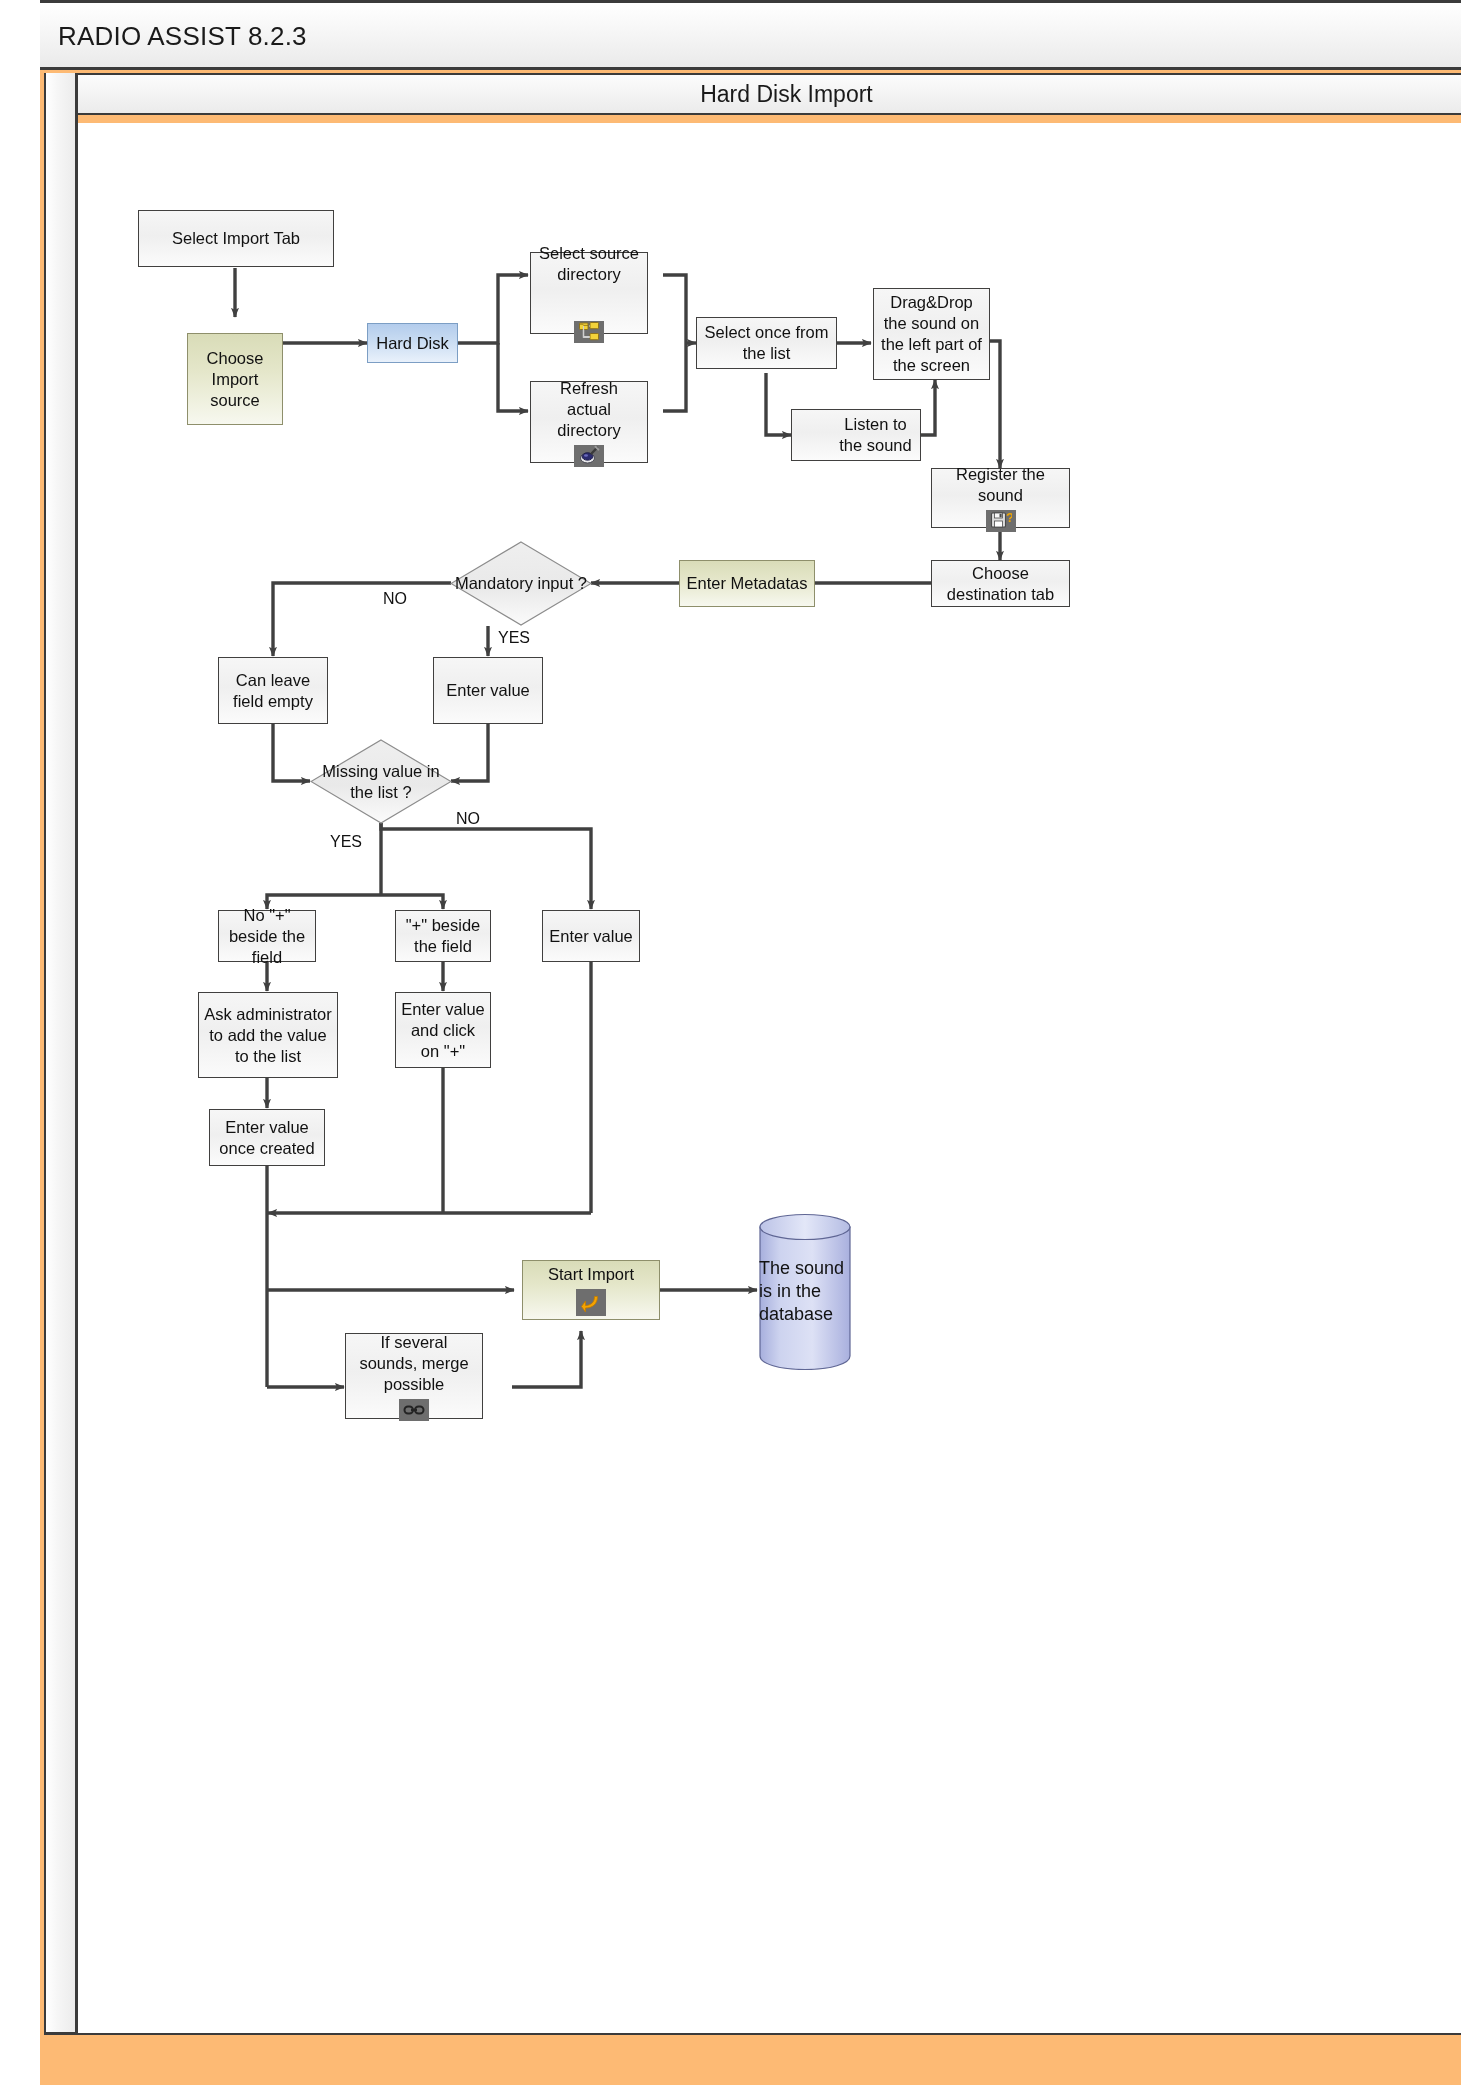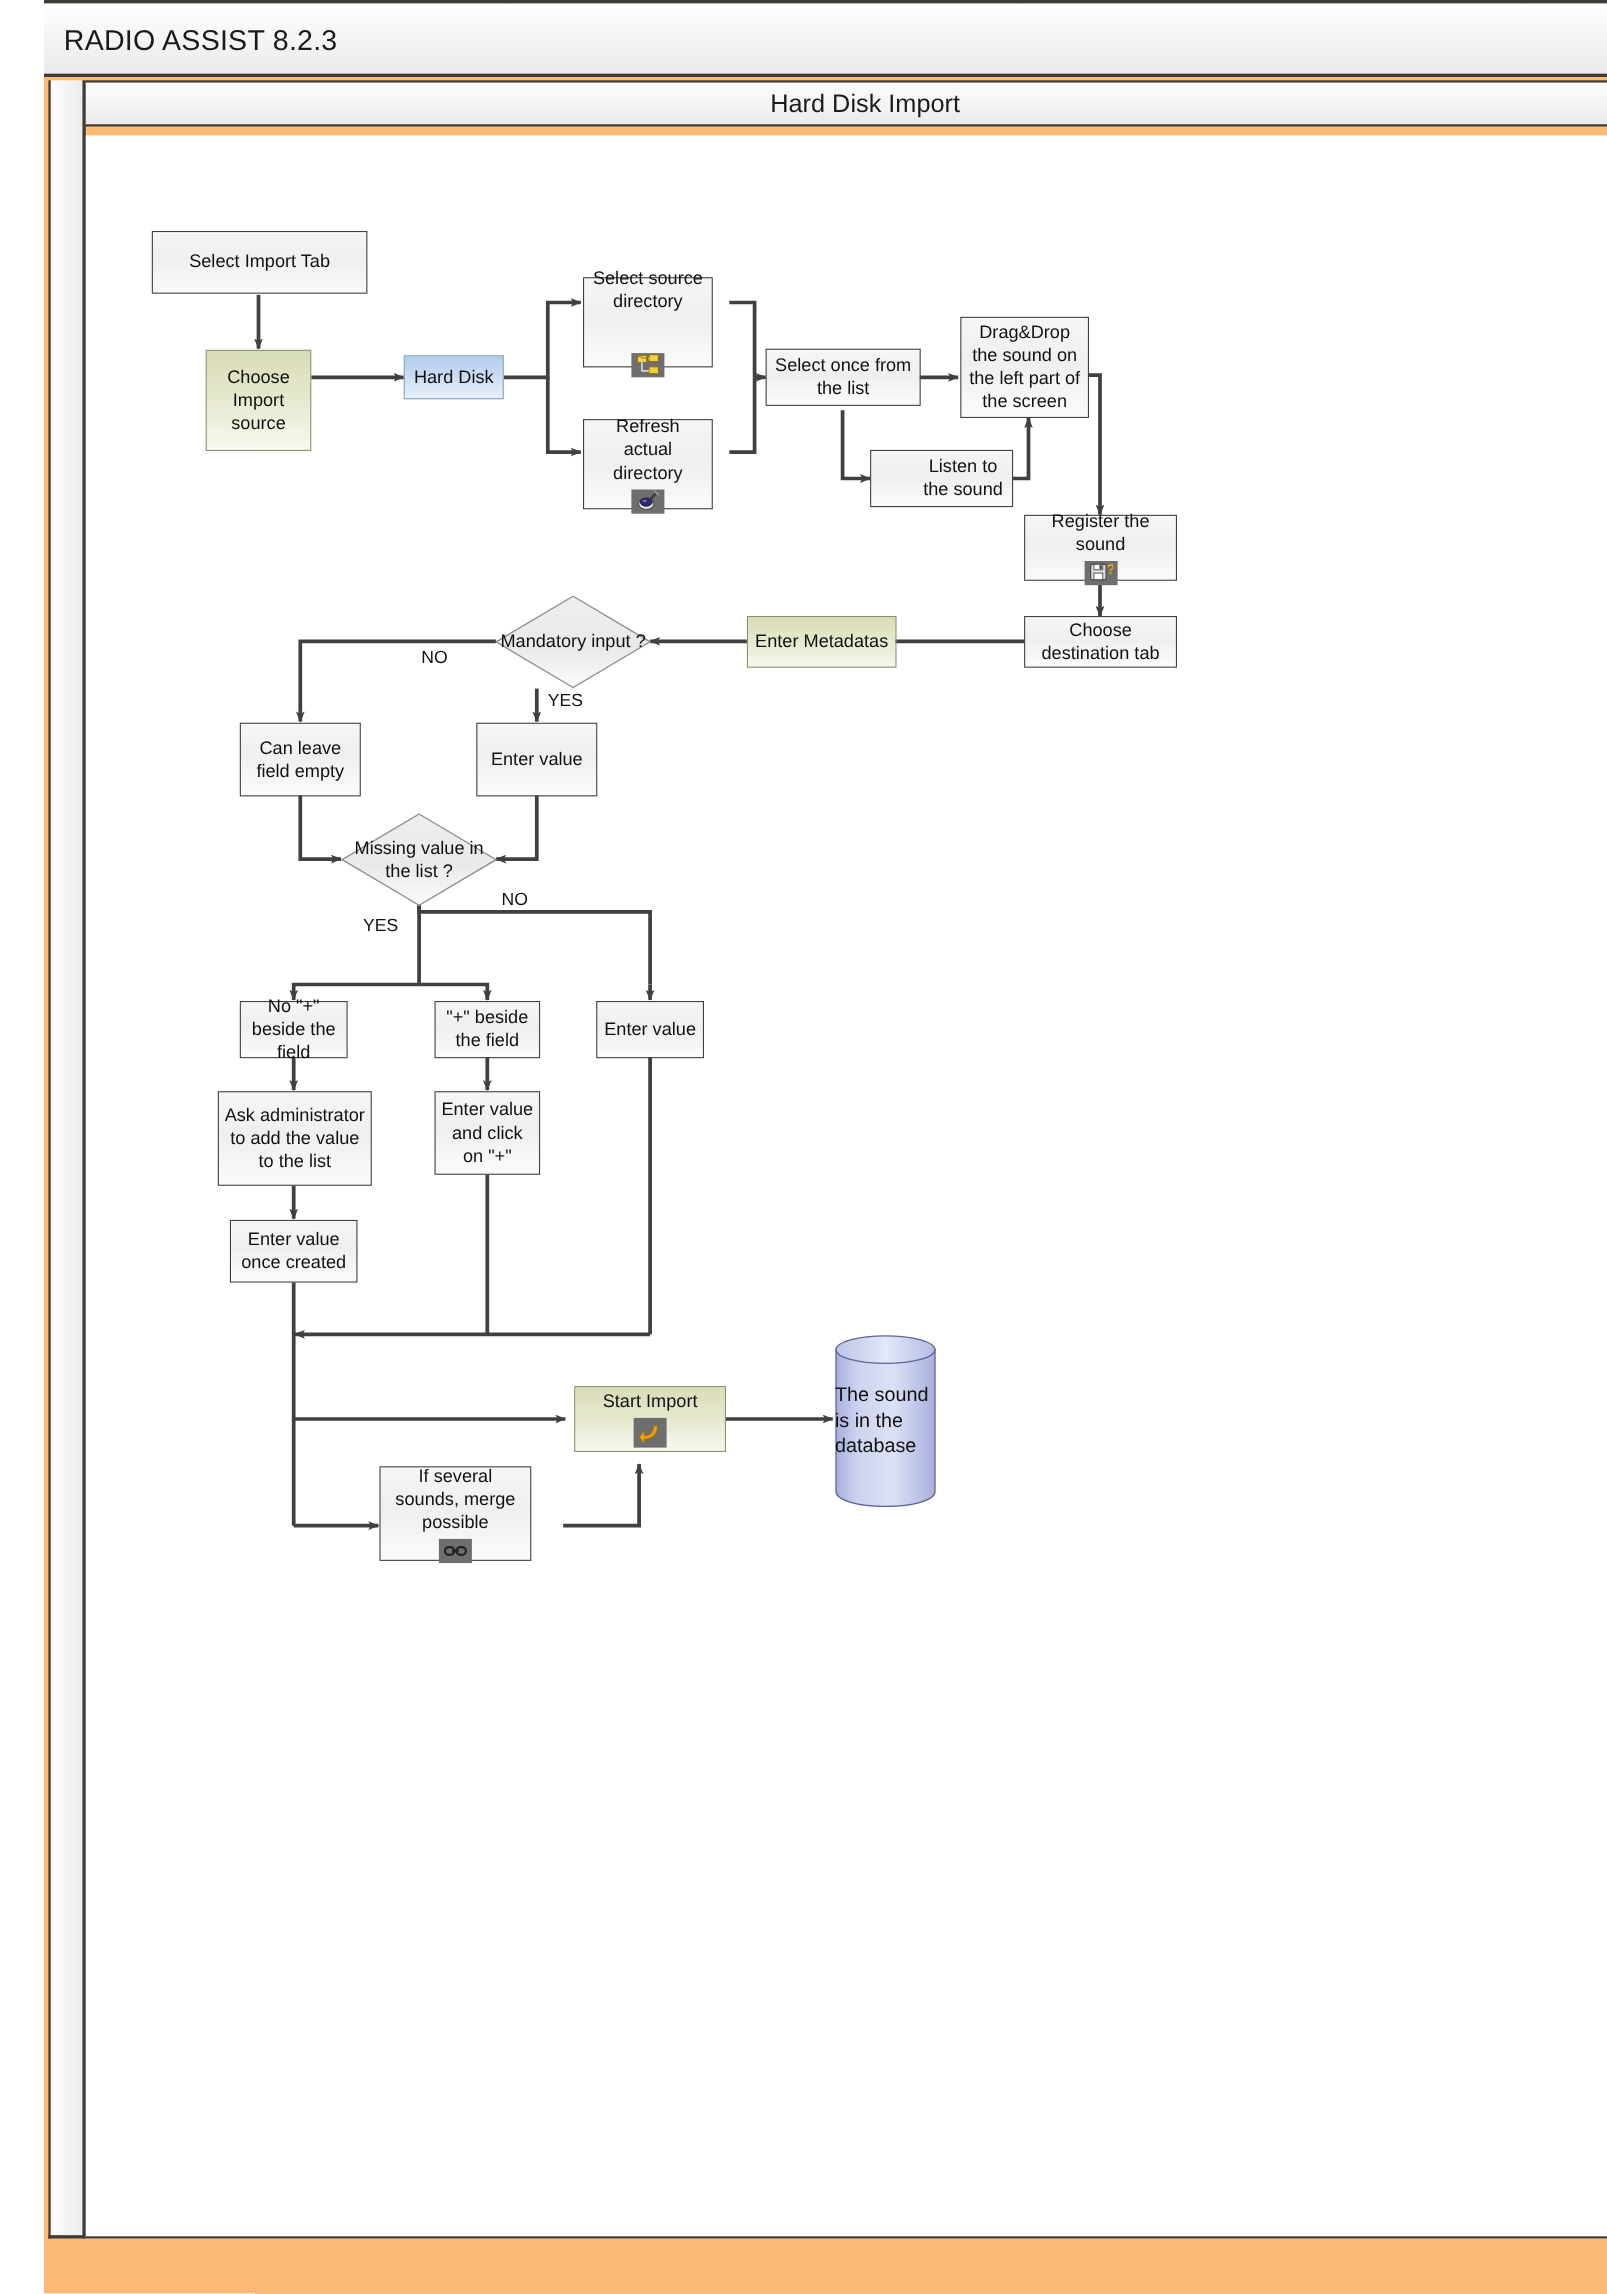--- a/index.html
+++ b/index.html
@@ -269,21 +269,21 @@
         <path d="M434,1264 L503,1264 L503,1208"></path>
 
         <path d="M581,1167 L679,1167"></path>
       </g>
     </svg>
 
     <div class="node grey bold-lbl" style="left:60px; top:87px; width:196px; height:57px;">
       <span>Select Import Tab</span>
     </div>
 
-    <div class="node olive" style="left:109px; top:195px; width:96px; height:92px;">
+    <div class="node olive" style="left:109px; top:210px; width:96px; height:92px;">
       <span>Choose Import source</span>
     </div>
 
     <div class="node blue" style="left:289px; top:200px; width:91px; height:40px;">
       <span>Hard Disk</span>
     </div>
 
     <div class="node grey" style="left:452px; top:129px; width:118px; height:82px;gap:32px;">
       <span>Select source directory</span>
       <span class="iconchip">

